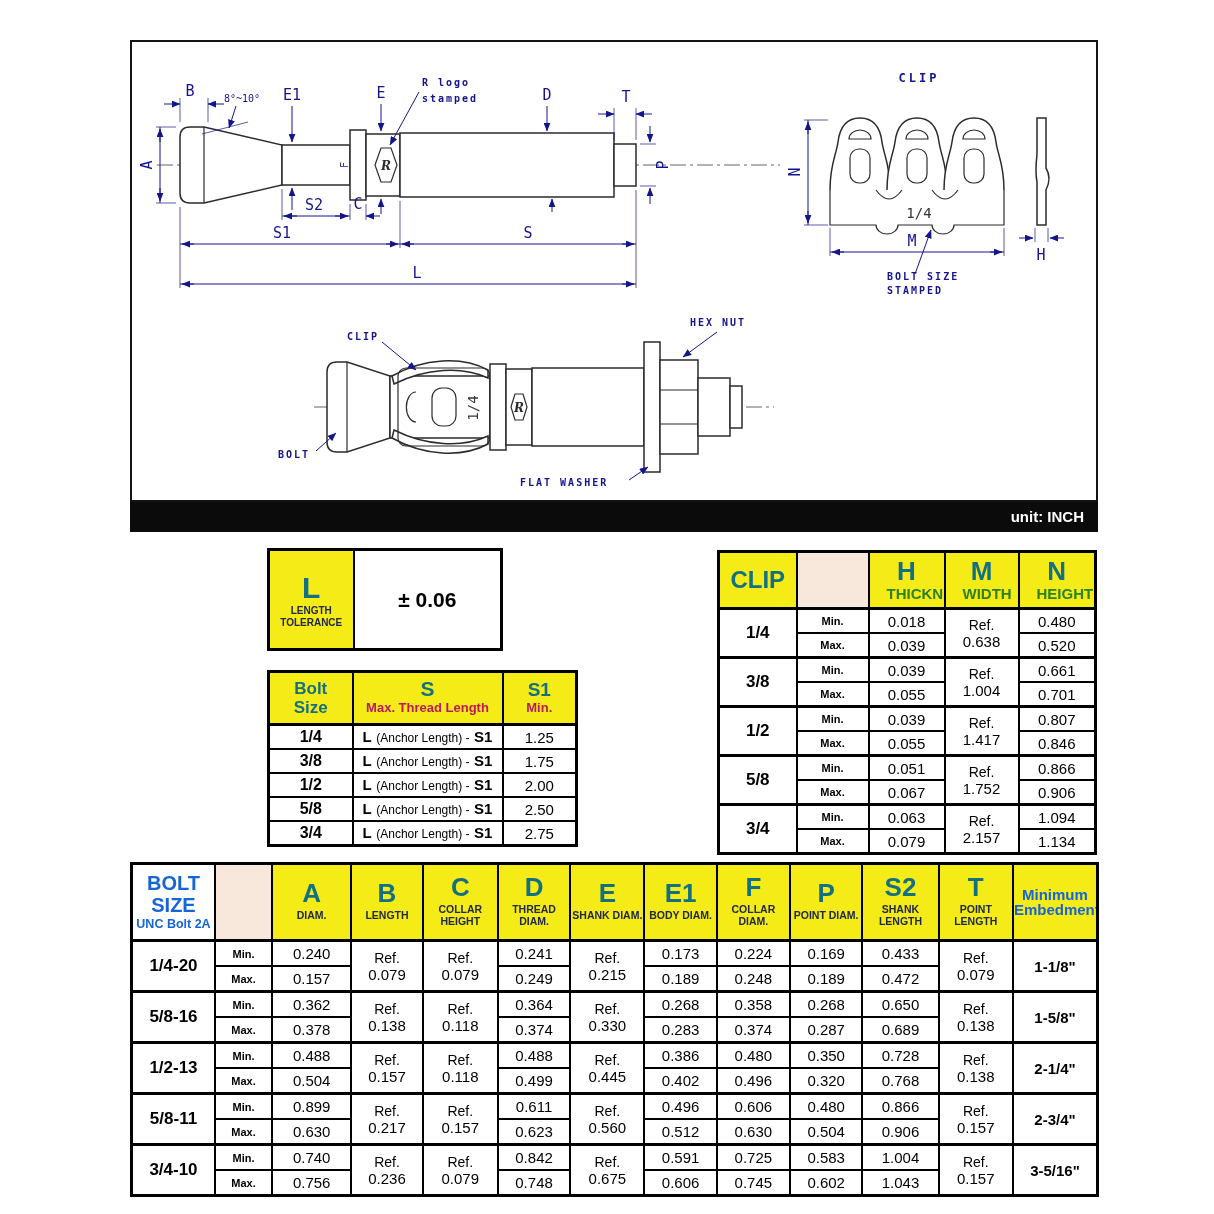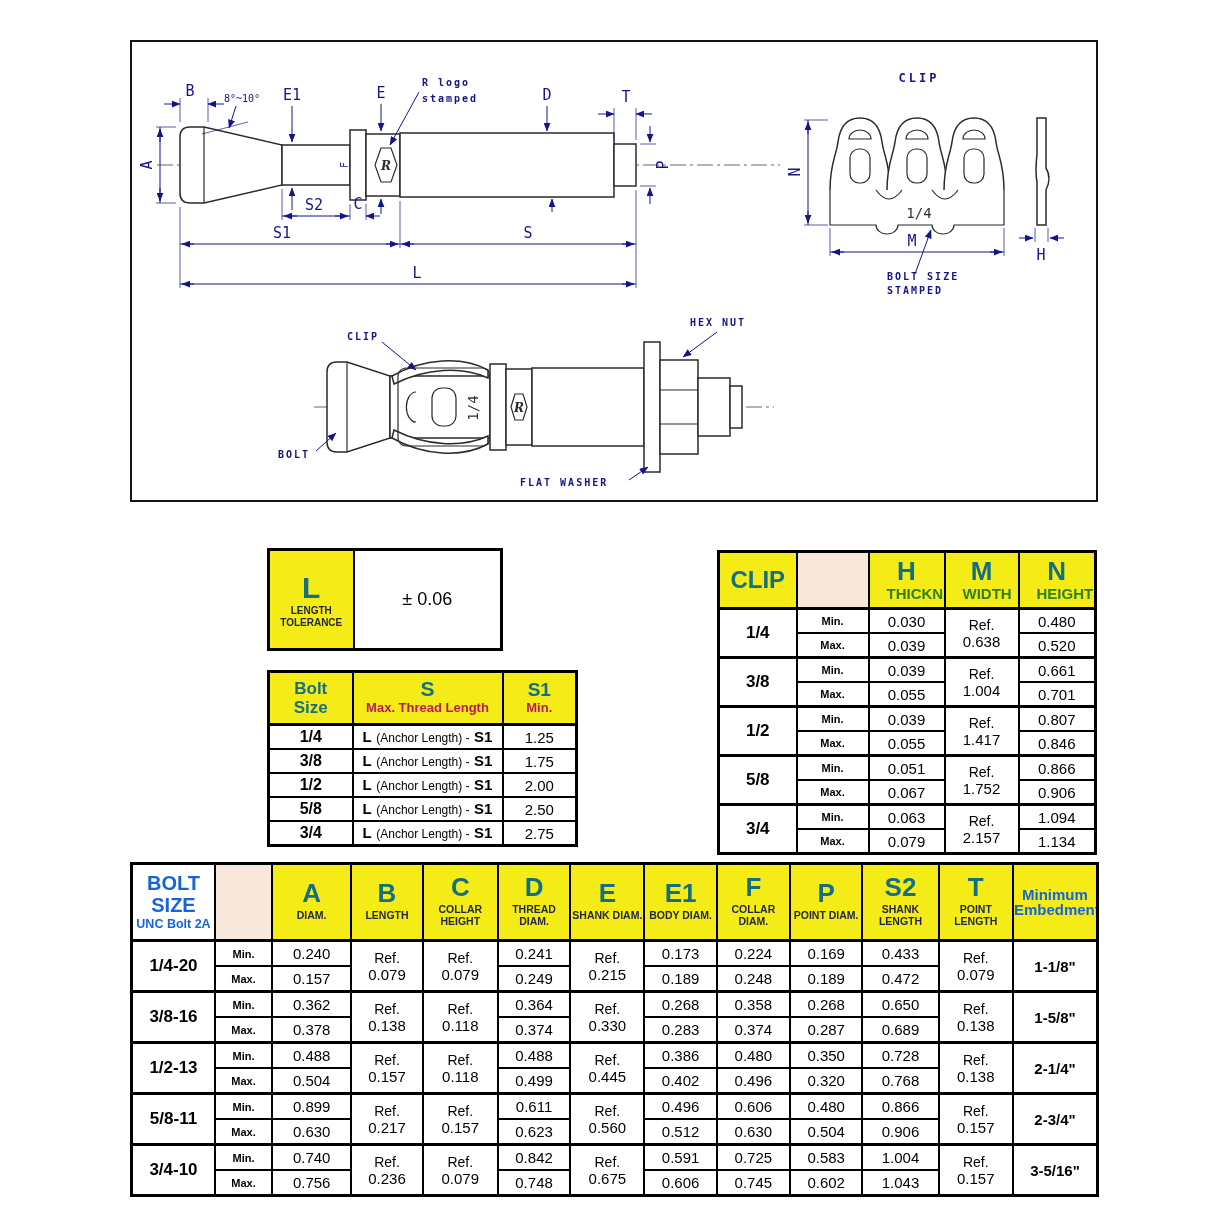--- a/index.html
+++ b/index.html
@@ -31,21 +31,21 @@
   .pinkbg{background:#f8e8dc;}
   .sym{font-weight:bold;font-size:26px;line-height:30px;color:#137083;}
   .subl{font-weight:bold;font-size:10.5px;line-height:12px;color:#202945;padding:1px 0 5px;}
   .subg{font-weight:bold;font-size:15px;line-height:13px;color:#2e8022;padding:1px 17px 4px;}
   
   #tol{position:absolute;left:267px;top:548px;}
   #tol table{width:233px;border:3px solid #000;}
   #tol td{height:97px;border:2px solid #000;}
   .tol-sym{font-weight:bold;font-size:30px;line-height:34px;color:#137083;}
   .tolsub{font-weight:bold;font-size:10px;line-height:12px;color:#202945;}
-  .tol-val{font-weight:normal;font-size:18px;}
+  .tol-val{font-weight:bold;font-size:21px;}
   
   #tt{position:absolute;left:267px;top:670px;}
   #tt table{width:308px;border:3px solid #000;}
   #tt th{border:2px solid #000;border-bottom:3px solid #000;height:50px;}
   #tt td{border:2px solid #000;height:22px;}
   .th-t18{font-weight:bold;font-size:17px;line-height:19px;color:#137083;}
   .th-t21{font-weight:bold;font-size:21px;line-height:22px;color:#137083;}
   .th-t19{font-weight:bold;font-size:19px;line-height:21px;color:#137083;}
   .subg13{font-weight:bold;font-size:13px;line-height:15px;color:#be185d;padding-bottom:3px;}
   .tt-size{font-weight:bold;font-size:16px;}
@@ -251,20 +251,23 @@
         <text class="dnote" x="146" y="416">BOLT</text>
         <line class="dim" x1="184" y1="409" x2="204" y2="391" marker-end="url(#ar)"></line>
         <text class="dnote" x="388" y="444">FLAT WASHER</text>
         <line class="dim" x1="497" y1="438" x2="516" y2="425" marker-end="url(#ar)"></line>
         <text class="dnote" x="558" y="284">HEX NUT</text>
         <line class="dim" x1="585" y1="290" x2="551" y2="315" marker-end="url(#ar)"></line>
       </g>
     </svg>
   </div>
 
+  <div id="unitbar">
+    <span>unit: INCH</span>
+  </div>
 
   <div id="tol">
     <table>
       <colgroup>
           <col style="width:85px">
           <col style="width:148px">
         </colgroup>
       <tbody>
           <tr>
         <td class="ybg">
@@ -355,21 +358,21 @@
           <th class="ybg">
             <div class="sym">N</div>
             <div class="subg">HEIGHT</div>
           </th>
         </tr>
       </thead>
       <tbody id="clip-rows">
           <tr class="rmin">
             <td class="size" rowspan="2">1/4</td>
             <td class="mm">Min.</td>
-            <td class="v">0.030</td>
+            <td class="v">0.018</td>
             <td class="ref" rowspan="2">
               <div class="rt">Ref.</div>
               <div class="rv">0.638</div>
             </td>
             <td class="v">0.480</td>
           </tr>
           <tr class="rmax">
             <td class="mm">Max.</td>
             <td class="v">0.039</td>
             <td class="v">0.520</td>
@@ -541,21 +544,21 @@
           <tr class="rmax">
             <td class="mm">Max.</td>
             <td class="v">0.157</td>
             <td class="v">0.249</td>
             <td class="v">0.189</td>
             <td class="v">0.248</td>
             <td class="v">0.189</td>
             <td class="v">0.472</td>
           </tr>
           <tr class="rmin">
-            <td class="size" rowspan="2">3/8-16</td>
+            <td class="size" rowspan="2">5/8-16</td>
             <td class="mm">Min.</td>
             <td class="v">0.362</td>
             <td class="ref" rowspan="2">
               <div class="rt">Ref.</div>
               <div class="rv">0.138</div>
             </td>
             <td class="ref" rowspan="2">
               <div class="rt">Ref.</div>
               <div class="rv">0.118</div>
             </td>

